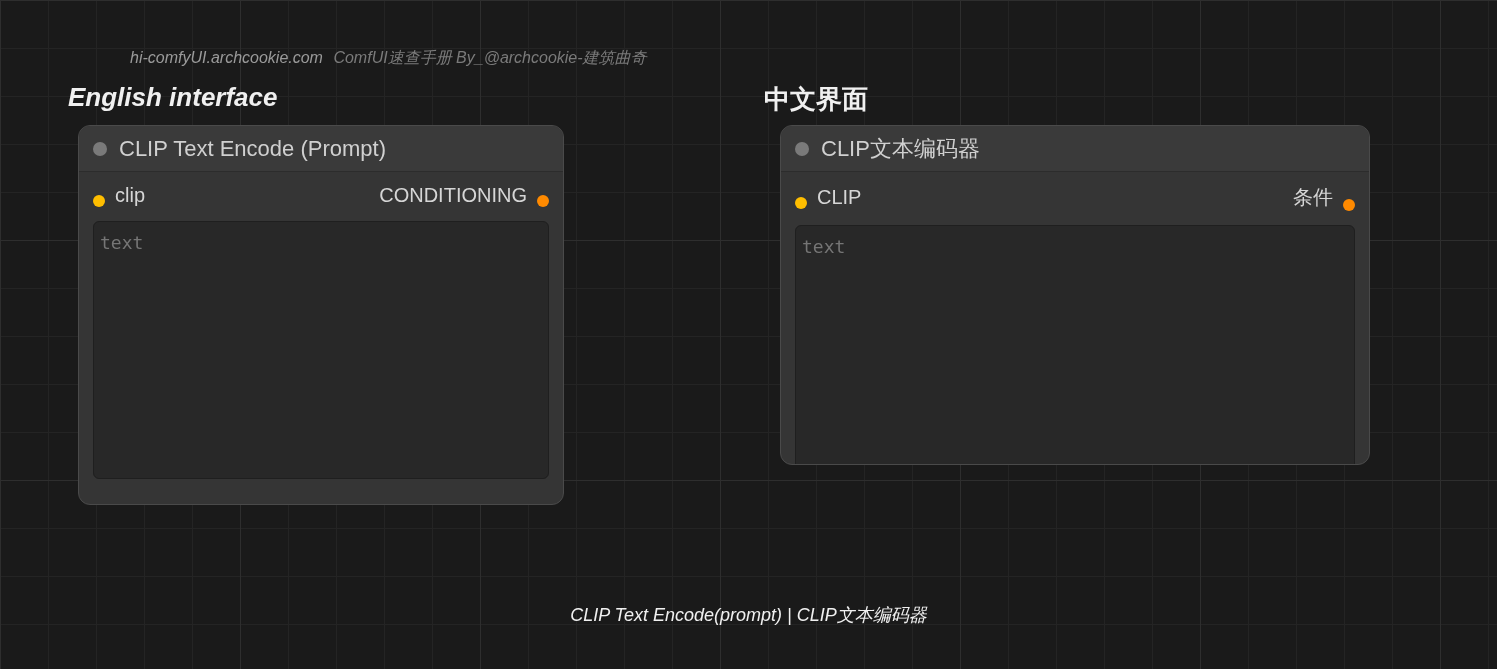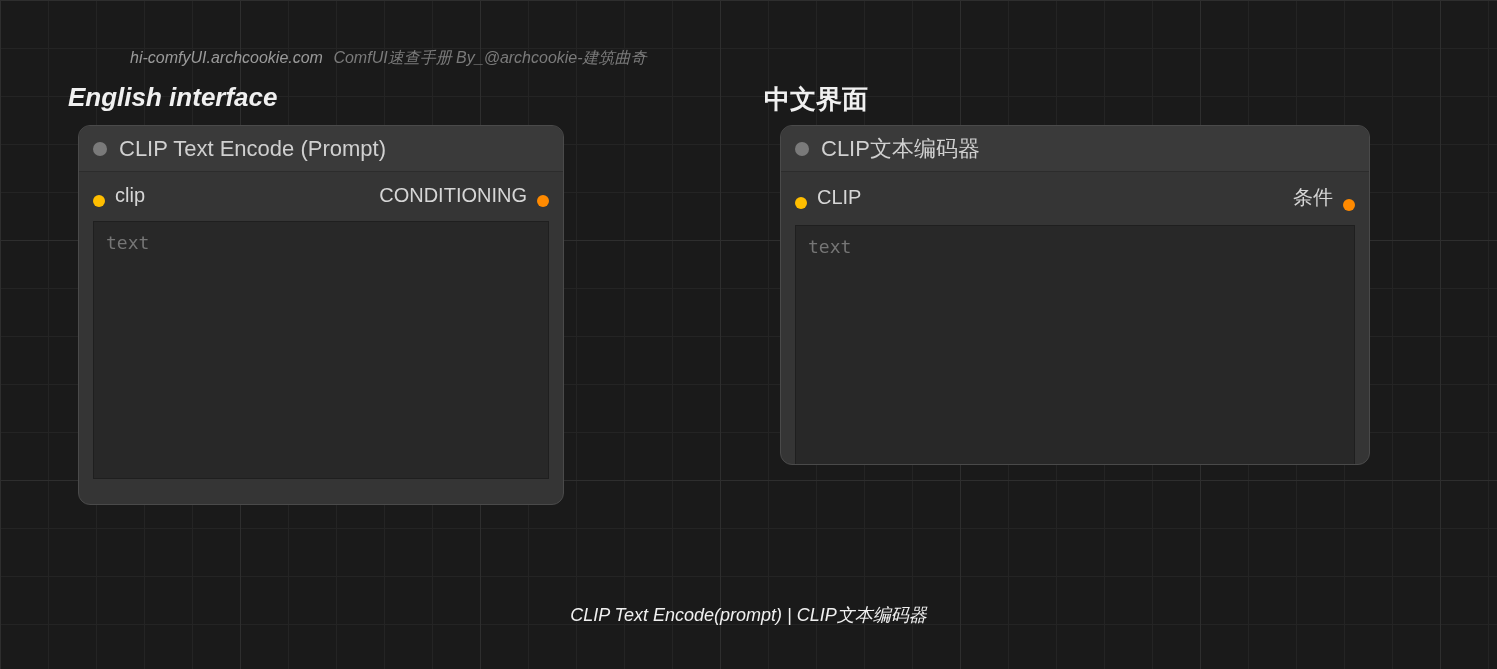--- a/index.html
+++ b/index.html
@@ -111,23 +111,23 @@
       border-radius: 50%;
     }
     .port-dot.yellow { background: #ffbe00; }
     .port-dot.orange { background: #ff8a00; }
     .text-area-wrap {
       padding: 4px 14px 14px;
     }
     .text-area {
       background: #282828;
       border: 1px solid #1f1f1f;
-      border-radius: 0;
+      border-radius: 6px;
       height: 258px;
-      padding: 10px 12px;
+      padding: 10px 6px;
       color: #9a9a9a;
       font-family: ui-monospace, Menlo, Consolas, monospace;
       font-size: 18px;
       resize: none;
       width: 100%;
       outline: none;
     }
   </style>
 </head>
 <body>

